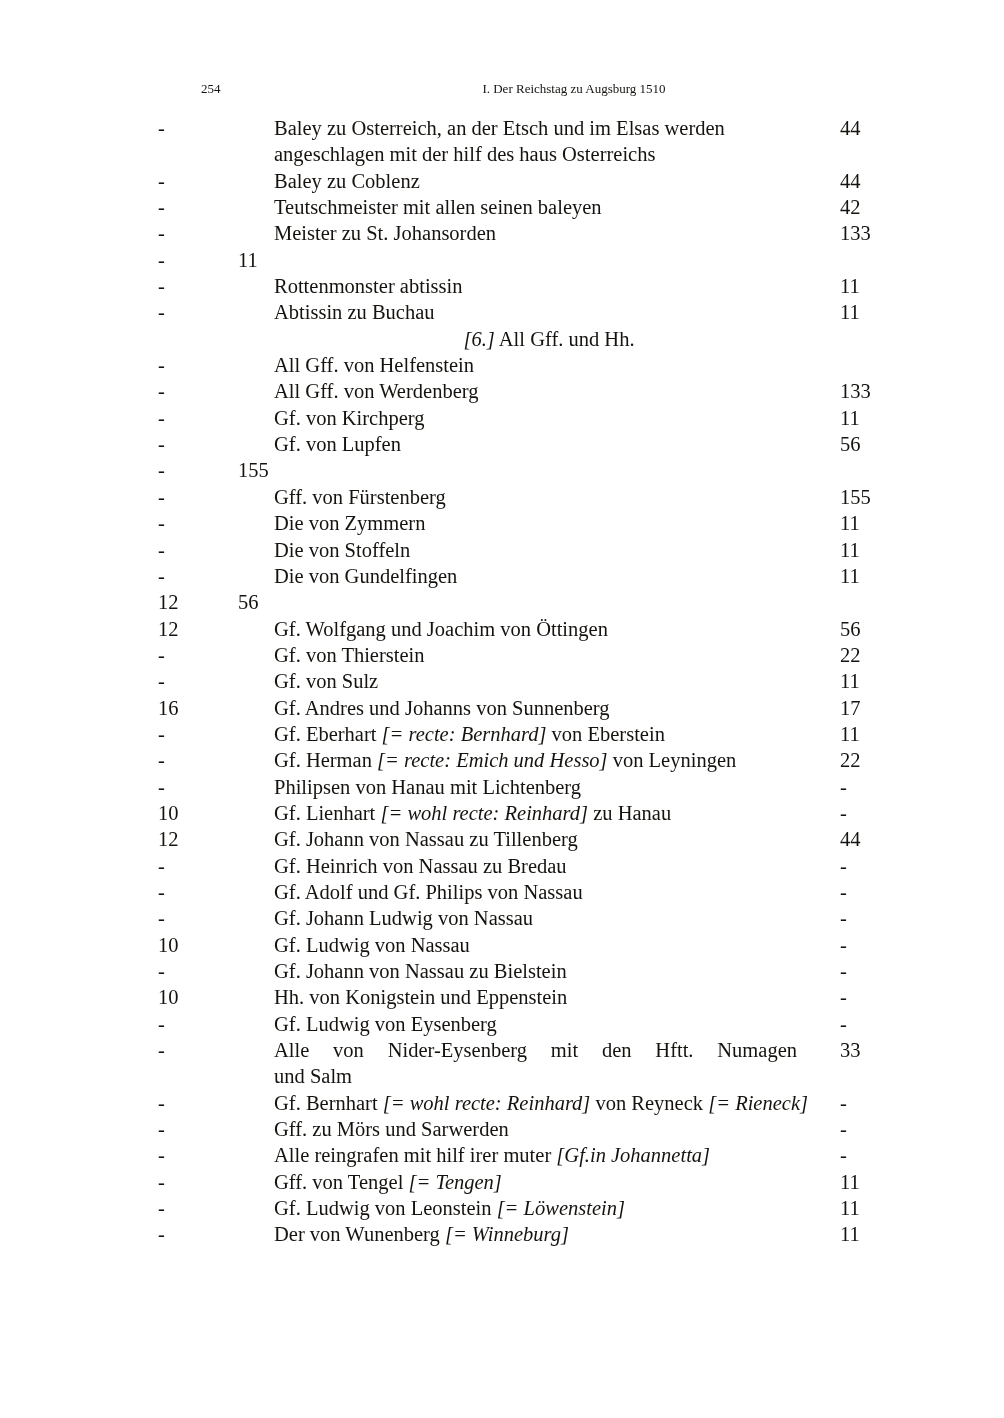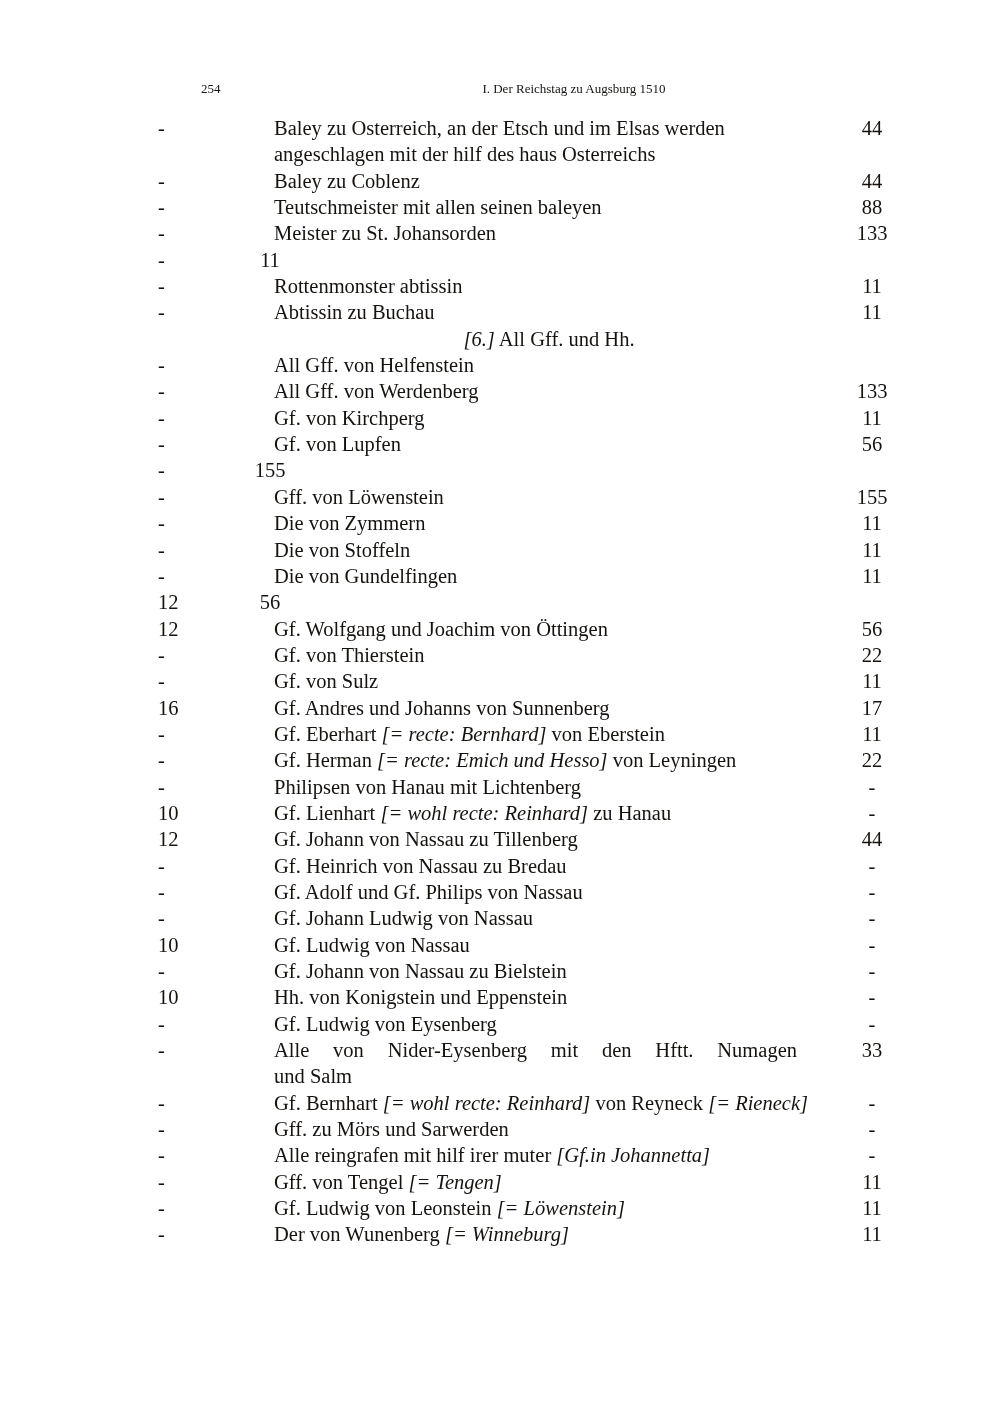--- a/index.html
+++ b/index.html
@@ -28,21 +28,21 @@
   .rows {
     position: absolute;
     left: 158px; top: 115px;
     width: 746px;
     font-size: 20.5px;
     line-height: 26.35px;
   }
   .row { display: flex; align-items: flex-start; }
   .cell-left  { width: 80px; flex: none; }
   .cell-text  { flex: 1 1 auto; min-width: 0; padding-right: 6px; margin-left: 36px; }
-  .cell-right { width: 64px; flex: none; text-align: center; }
+  .cell-right { width: 64px; flex: none; text-align: left; }
   .row.heading .cell-text { text-align: center; padding-right: 0; }
   .line.stretch {
     max-width: 523px;
     text-align: justify;
     text-align-last: justify;
   }
   .it { font-style: italic; }
 </style>
 </head>
 <body>
@@ -66,21 +66,21 @@
         <div class="cell-text">
           <div class="line"><span>Baley zu Coblenz</span></div>
         </div>
         <div class="cell-right">44</div>
       </div>
       <div class="row">
         <div class="cell-left">-</div>
         <div class="cell-text">
           <div class="line"><span>Teutschmeister mit allen seinen baleyen</span></div>
         </div>
-        <div class="cell-right">88</div>
+        <div class="cell-right">42</div>
       </div>
       <div class="row">
         <div class="cell-left">-</div>
         <div class="cell-text">
           <div class="line"><span>Meister zu St. Johansorden</span></div>
         </div>
         <div class="cell-right">133</div>
       </div>
       <div class="row">
         <div class="cell-left">-</div>
@@ -133,21 +133,21 @@
         </div>
         <div class="cell-right">56</div>
       </div>
       <div class="row">
         <div class="cell-left">-</div>
         <div class="cell-right">155</div>
       </div>
       <div class="row">
         <div class="cell-left">-</div>
         <div class="cell-text">
-          <div class="line"><span>Gff. von Löwenstein</span></div>
+          <div class="line"><span>Gff. von Fürstenberg</span></div>
         </div>
         <div class="cell-right">155</div>
       </div>
       <div class="row">
         <div class="cell-left">-</div>
         <div class="cell-text">
           <div class="line"><span>Die von Zymmern</span></div>
         </div>
         <div class="cell-right">11</div>
       </div>

